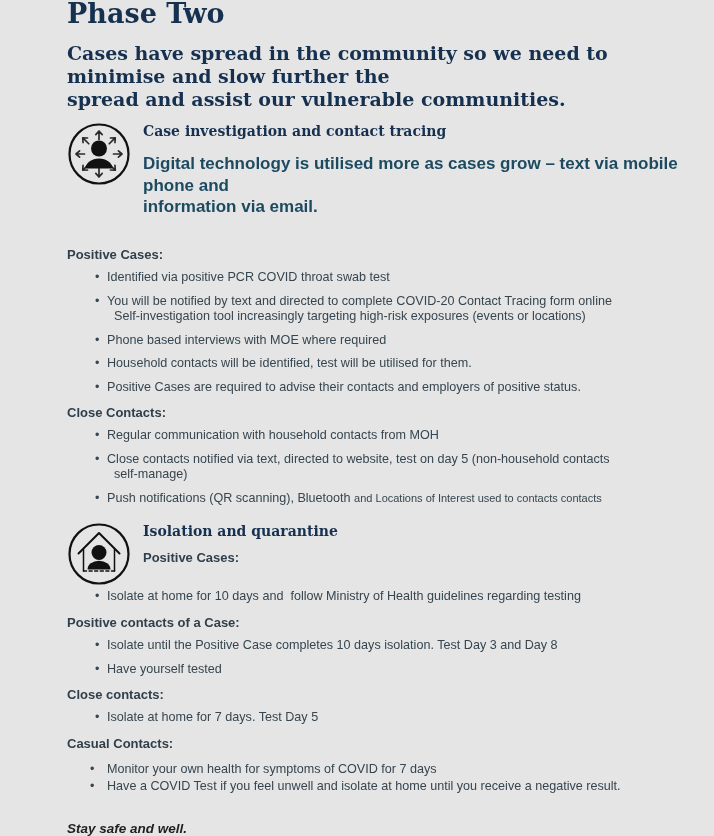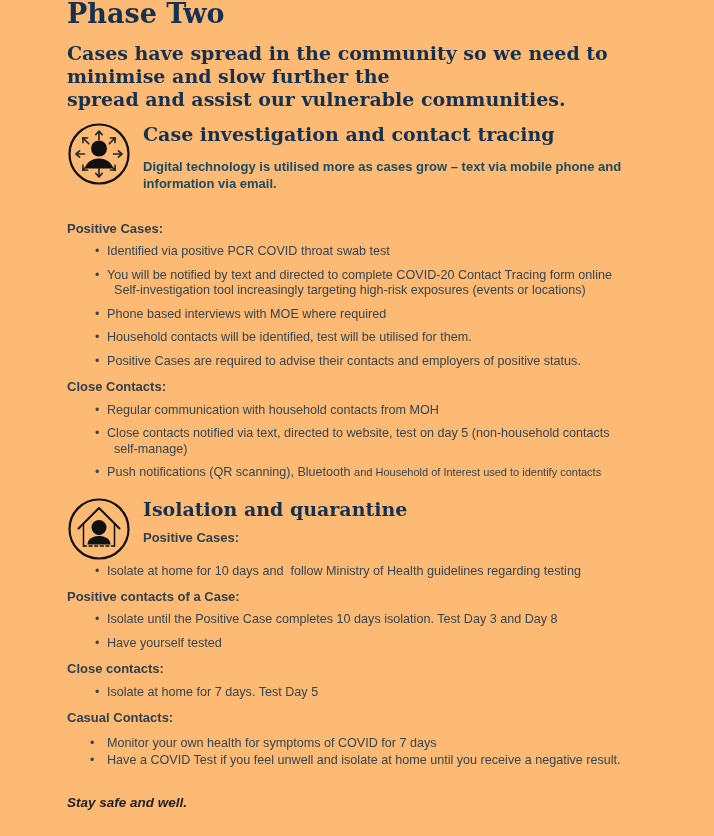--- a/index.html
+++ b/index.html
@@ -5,21 +5,21 @@
   html, body { margin: 0; padding: 0; background: #ffffff; }
   body {
     width: 714px; height: 836px; overflow: hidden;
     font-family: "Liberation Sans", sans-serif;
     -webkit-font-smoothing: antialiased;
   }
   .page {
     box-sizing: border-box;
     width: 714px; height: 836px;
     padding: 0 24px 0 67px;
-    background: #fdba74;
+    background: #e5e5e5;
   }
   .prewrap { white-space: pre-wrap; }
 
   
   .doc-title {
     margin: 0; padding-top: 0;
     font-family: "DejaVu Serif", "Liberation Serif", serif;
     font-weight: 700; font-size: 27px; line-height: 1.07;
     color: #16304f; letter-spacing: 0;
   }
@@ -31,26 +31,26 @@
   }
 
   
   .section-row { display: flex; margin-top: 11px; }
   .section-row .icon-cell { flex: 0 0 64px; width: 64px; height: 64px; }
   .section-row .icon-cell svg { display: block; }
   .section-col { margin-left: 12px; }
   .section-heading {
     margin: 0; padding-top: 1px;
     font-family: "DejaVu Serif", "Liberation Serif", serif;
-    font-weight: 700; font-size: 19px; line-height: 1.2;
+    font-weight: 700; font-size: 14px; line-height: 1.2;
     color: #16304f;
   }
   .section-subtext {
     margin: 13px 0 0 0;
-    font-weight: 700; font-size: 13px; line-height: 1.27;
+    font-weight: 700; font-size: 17px; line-height: 1.27;
     color: #1c4a61;
   }
   .inner-label { margin-top: 13px; }
 
   
   .label {
     margin: 10px 0 0 0;
     font-weight: 700; font-size: 13px; line-height: 1.25;
     color: #2f3f4b;
   }
@@ -123,21 +123,21 @@
     <li class="prewrap">Phone based interviews with MOE where required</li>
     <li class="prewrap">Household contacts will be identified, test will be utilised for them.</li>
     <li class="prewrap">Positive Cases are required to advise their contacts and employers of positive status.</li>
   </ul>
 
   <p class="label">Close Contacts:</p>
   <ul class="bullets">
     <li class="prewrap">Regular communication with household contacts from MOH</li>
     <li class="prewrap">Close contacts notified via text, directed to website, test on day 5 (non-household contacts
   self-manage)</li>
-    <li><span class="prewrap">Push notifications (QR scanning), Bluetooth </span><span class="small-tail">and Household of Interest used to identify contacts</span></li>
+    <li><span class="prewrap">Push notifications (QR scanning), Bluetooth </span><span class="small-tail">and Locations of Interest used to contacts contacts</span></li>
   </ul>
 
   <div class="section-row" style="margin-top:16px">
     <div class="icon-cell">
       <svg width="64" height="64" viewBox="0 0 64 64" aria-hidden="true">
         <circle cx="32" cy="32" r="29.5" fill="none" stroke="#111111" stroke-width="2.2"></circle>
         <g stroke="#111111" fill="none" stroke-linecap="round" stroke-linejoin="round">
           <path d="M11.5 31.5 L32 11 L52.5 31.5" stroke-width="2"></path>
           <path d="M16.5 27.5 V49" stroke-width="1.5"></path>
           <path d="M47.5 27.5 V49" stroke-width="1.5"></path>

